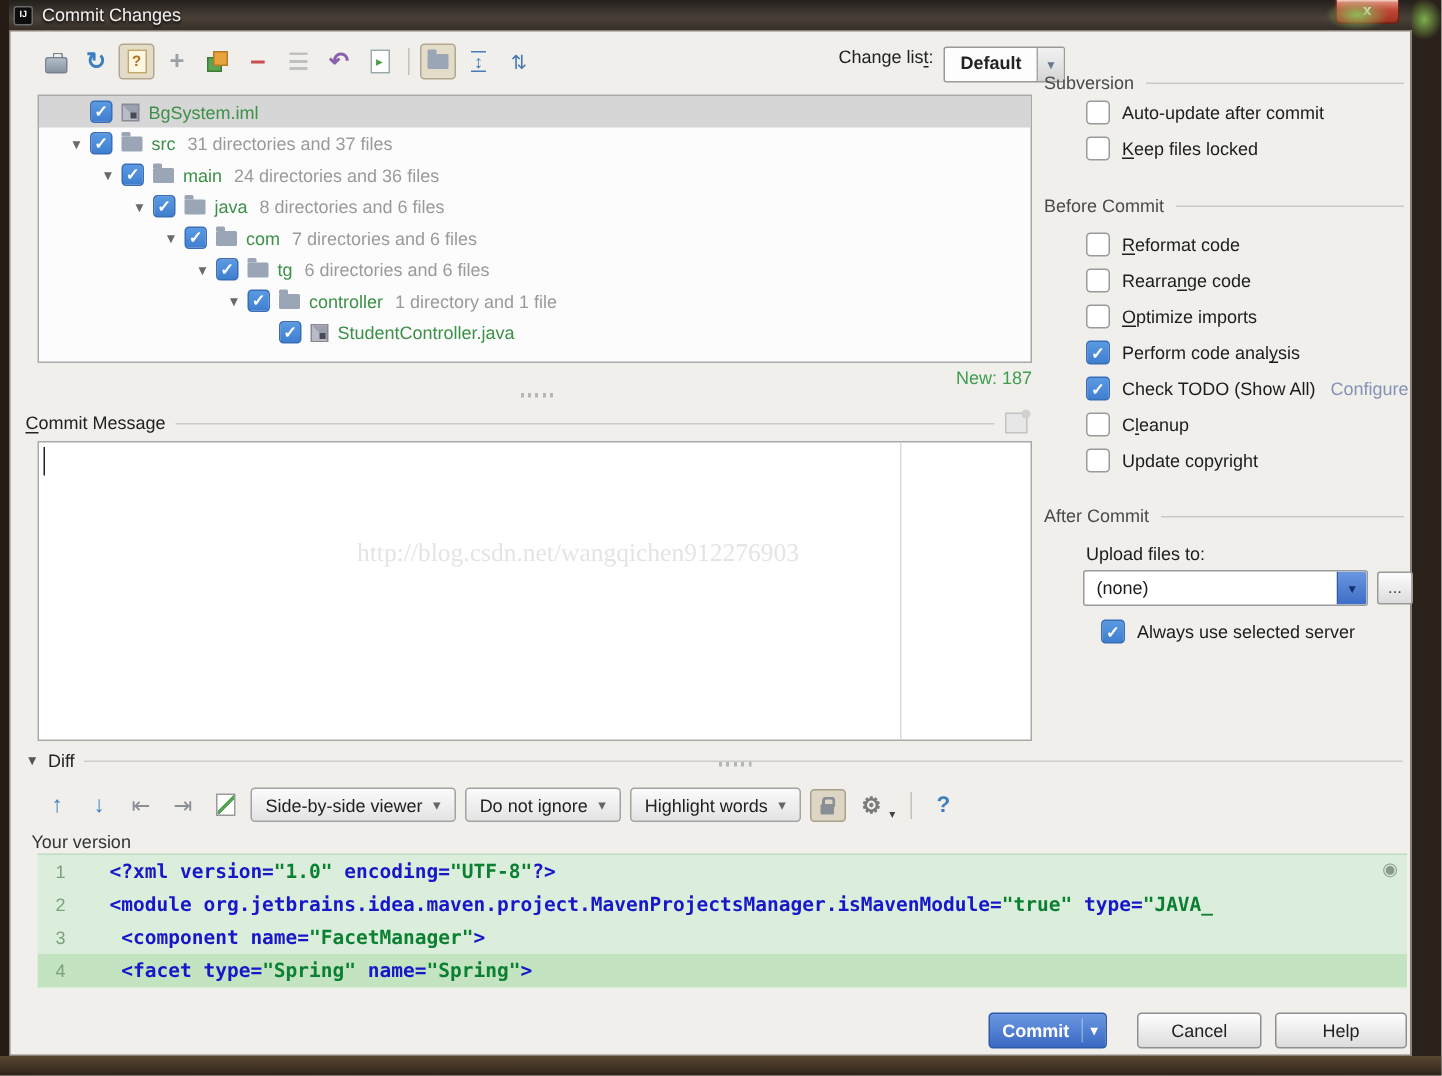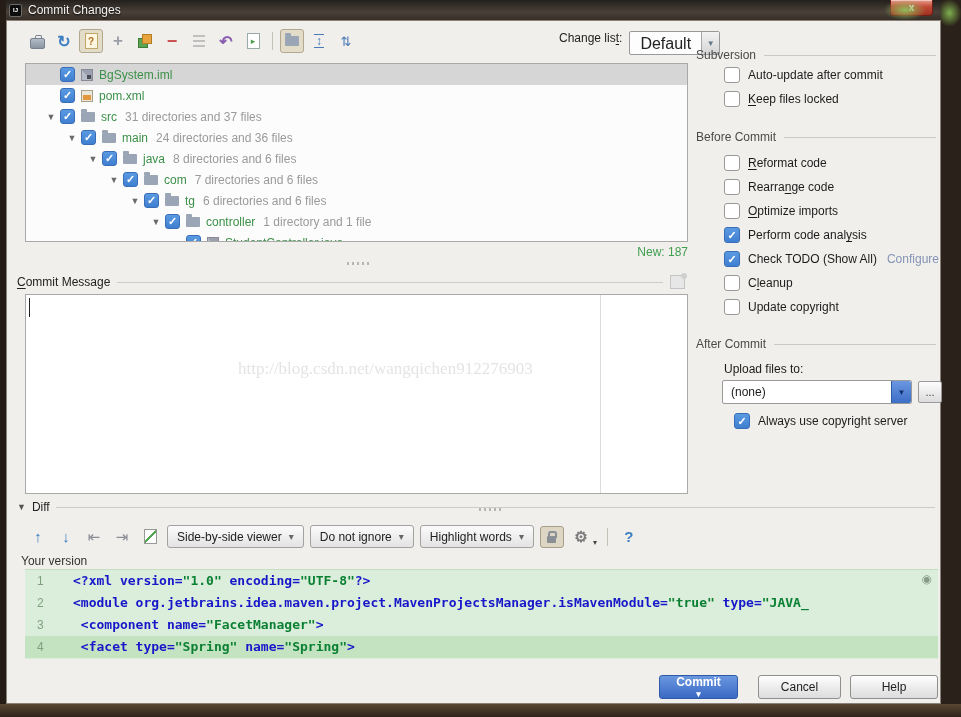--- a/index.html
+++ b/index.html
@@ -56,21 +56,21 @@
              background:repeating-linear-gradient(#c0c0c0 0 2px, transparent 2px 5px); }
   .ic-prevdoc { width:13px; height:16px; background:#fff; border:1px solid #9aa; position:relative;
                 display:flex; align-items:center; justify-content:center; font-size:9px; color:#4a9e4a; }
   .ic-folder { width:14px; height:10px; background:#9aa6b5; border-radius:1px; position:relative; }
   .ic-folder::before { content:""; position:absolute; top:-3px; left:0; width:6px; height:3px;
                        background:#9aa6b5; border-radius:1px 1px 0 0; }
 
   
   .changelist { position:absolute; left:552px; top:10px; display:flex; gap:7px; font-size:12px; color:#222; }
   .combo { display:flex; align-items:stretch; border:1px solid #9a9a9a; border-radius:2px; background:#fdfdfd; height:24px; }
-  .combo-text { padding:3px 10px 0 10px; font-weight:normal; font-size:16px; min-width:58px; }
+  .combo-text { padding:3px 10px 0 10px; font-weight:bold; font-size:12px; min-width:58px; }
   .combo-arrow { width:18px; background:linear-gradient(#f2f2f2,#d5d5d5); border-left:1px solid #a8a8a8;
                  display:flex; align-items:center; justify-content:center; }
   .combo-arrow::after { content:"▼"; font-size:8px; color:#67788c; }
 
   
   .tree-panel { position:absolute; left:18px; top:42px; width:663px; height:179px; background:#fcfcfc;
                 border:1px solid #a9a9a9; overflow:hidden; }
   .trow { height:21px; display:flex; align-items:center; font-size:12px; white-space:nowrap; }
   .trow.selected { background:#d6d6d6; }
   .lvl0{padding-left:16px}.lvl1{padding-left:37px}.lvl2{padding-left:58px}
@@ -161,21 +161,21 @@
   .code-line.hl { background:#c3e3c1; }
   .lnum { display:inline-block; width:34px; padding-left:12px; color:#7fa07f;
           font-weight:normal; font-size:12px; font-family:"Liberation Sans", sans-serif; }
   .lbody { margin-left:14px; }
   .seg-t { color:#1717c9; }
   .seg-s { color:#0b8033; }
   .eye-icon { position:absolute; right:6px; top:2px; color:#8a9a8a; font-size:12px; }
 
   
   .footer-btn { position:absolute; top:654px; height:24px; border-radius:3px; font-size:12px;
-                display:flex; align-items:center; justify-content:center;flex-direction:column; }
+                display:flex; align-items:center; justify-content:center; }
   .commit-btn { left:652px; width:79px; background:linear-gradient(#6b97e0,#3a69c4); border:1px solid #2f5aa8;
                 color:#fff; font-weight:bold; padding:0; }
   .commit-main { flex:1; text-align:center; }
   .commit-div { width:1px; height:16px; background:rgba(255,255,255,.35); }
   .commit-arrow { width:15px; text-align:center; font-size:9px; }
   .cancel-btn { left:751px; width:83px; background:linear-gradient(#fefefe,#dcdcdc); border:1px solid #8f8f8f; color:#222; }
   .help-btn { left:843px; width:88px; background:linear-gradient(#fefefe,#dcdcdc); border:1px solid #8f8f8f; color:#222; }
 </style>
 </head>
 <body>
@@ -234,27 +234,20 @@
 
       <div class="tree-panel">
         <div class="trow lvl0 selected">
           <span class="arrow hidden"></span>
           <span class="cb checked"></span>
           <span class="fic ic-module"></span>
           <span class="fname">BgSystem.iml</span>
           <span class="fsuffix"></span>
         </div>
         <div class="trow lvl0">
-          <span class="arrow hidden"></span>
-          <span class="cb checked"></span>
-          <span class="fic ic-maven"></span>
-          <span class="fname">pom.xml</span>
-          <span class="fsuffix"></span>
-        </div>
-        <div class="trow lvl0">
           <span class="arrow"></span>
           <span class="cb checked"></span>
           <span class="fic ic-folder"></span>
           <span class="fname">src</span>
           <span class="fsuffix">31 directories and 37 files</span>
         </div>
         <div class="trow lvl1">
           <span class="arrow"></span>
           <span class="cb checked"></span>
           <span class="fic ic-folder"></span>
@@ -365,21 +358,21 @@
         <div class="upload-label">Upload files to:</div>
         <div class="upload-row">
           <span class="upload-combo">
             <span class="upload-text">(none)</span>
             <span class="upload-arrow"></span>
           </span>
           <span class="browse-btn">...</span>
         </div>
         <div class="opt" style="left:38px;top:392px">
           <span class="cb checked"></span>
-          <span>Always use copyright server</span>
+          <span>Always use selected server</span>
         </div>
       </div>
 
       <div class="diff-header">
         <span class="tri">▼</span>
         <span>Diff</span>
         <span class="h-line"></span>
       </div>
       <div class="splitter sp2"></div>
 

